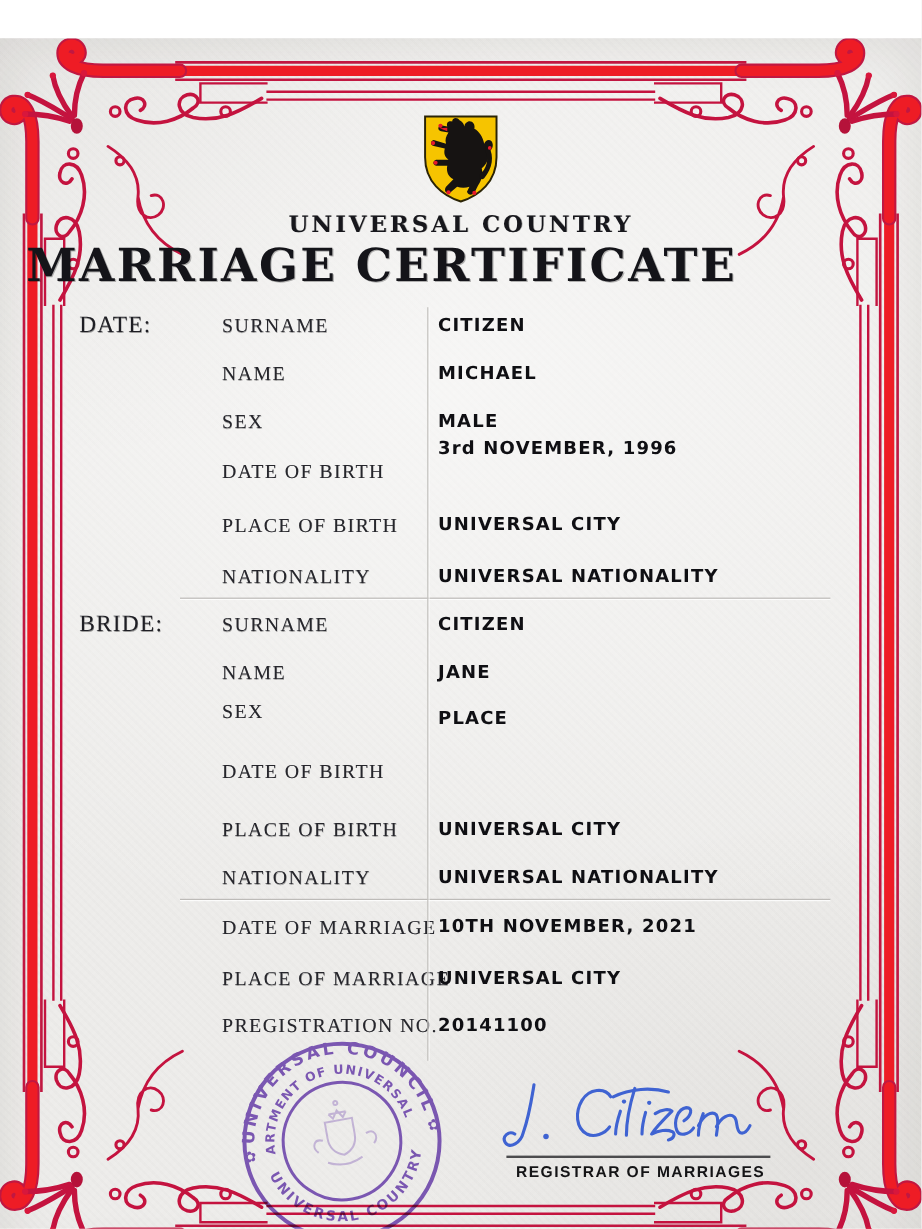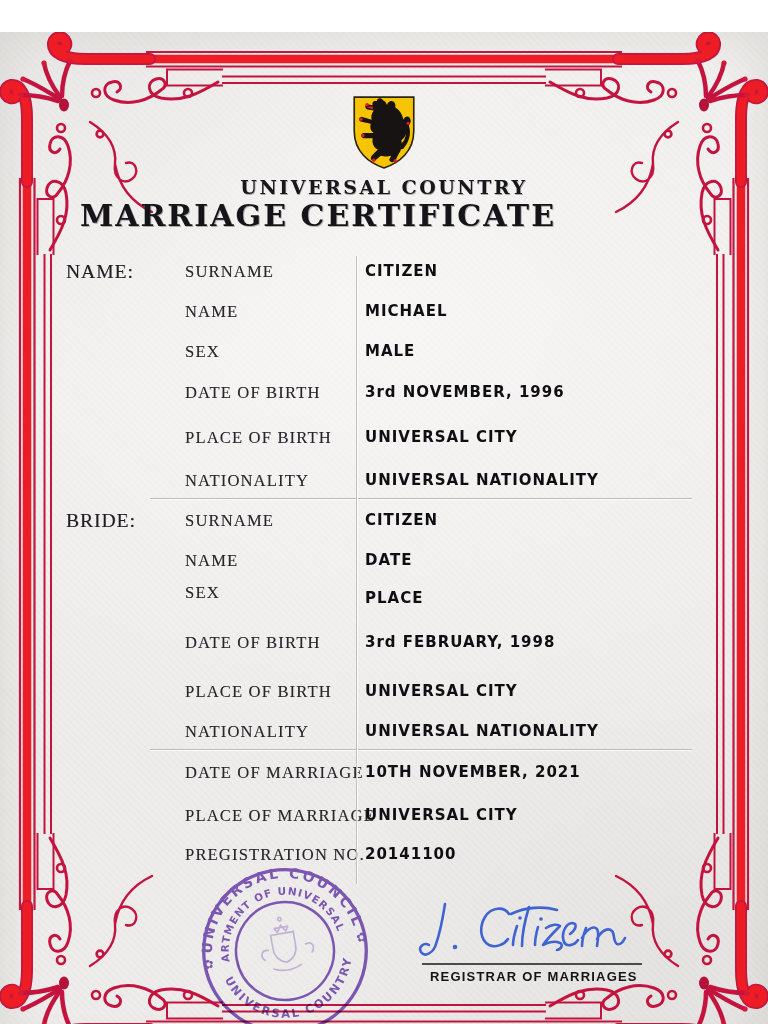--- a/index.html
+++ b/index.html
@@ -29,21 +29,21 @@
   .fan path{stroke:#c4133f;stroke-width:4.5;fill:none;stroke-linecap:round}
   .fan circle{fill:#d8173c;stroke:none}
   .knotfill{fill:#b5123a;stroke:none}
 
   .content{position:absolute;left:0;top:0;width:768px;height:1024px;z-index:2;}
   .emblem{position:absolute;left:351px;top:60px;}
   .country-title{position:absolute;left:0;top:144px;width:768px;text-align:center;
     font-family:"DejaVu Serif", serif;font-weight:700;font-size:19px;letter-spacing:2.5px;
     color:#17171c;text-shadow:.6px .6px 0 rgba(0,0,0,.3);}
   .main-title{position:absolute;left:0;top:166px;width:636px;text-align:center;
-    font-family:"DejaVu Serif", serif;font-weight:700;font-size:30px;letter-spacing:2px;
+    font-family:"DejaVu Serif", serif;font-weight:700;font-size:38px;letter-spacing:2px;
     color:#141419;text-shadow:1px 1px 0 rgba(0,0,0,.28);}
 
   .party-heading{position:absolute;left:66px;font-size:19.5px;letter-spacing:1px;color:#1e1e24;
     font-family:"Liberation Serif", serif;text-shadow:.4px .4px 0 rgba(0,0,0,.35);}
   .row-label{position:absolute;left:185px;font-size:16.5px;letter-spacing:1.2px;color:#26262c;
     font-family:"Liberation Serif", serif;text-shadow:.3px .3px 0 rgba(0,0,0,.3);}
   .row-value{position:absolute;left:365px;font-size:15px;font-weight:700;letter-spacing:1px;
     font-family:"DejaVu Sans", sans-serif;color:#0f0f13;}
 
   .vdivider{position:absolute;left:356px;top:224px;width:1px;height:628px;
@@ -143,47 +143,46 @@
         <circle cx="11.5" cy="42.5" r="1.7"></circle>
           <circle cx="22" cy="66.5" r="1.7"></circle>
         <circle cx="43" cy="67" r="1.7"></circle>
           <circle cx="55.5" cy="30.5" r="1.5"></circle>
       </g>
     </svg>
 
     <div class="country-title">UNIVERSAL COUNTRY</div>
     <div class="main-title">MARRIAGE CERTIFICATE</div>
 
-    <div class="party-heading" style="top:229px">NAME:</div>
+    <div class="party-heading" style="top:229px">DATE:</div>
 
     <div class="row-label" style="top:230px">SURNAME</div>
     <div class="row-value" style="top:230px">CITIZEN</div>
     <div class="row-label" style="top:270px">NAME</div>
     <div class="row-value" style="top:270px">MICHAEL</div>
     <div class="row-label" style="top:310px">SEX</div>
     <div class="row-value" style="top:310px">MALE</div>
     <div class="row-label" style="top:351px">DATE OF BIRTH</div>
-    <div class="row-value" style="top:351px">3rd NOVEMBER, 1996</div>
+    <div class="row-value" style="top:332px">3rd NOVEMBER, 1996</div>
     <div class="row-label" style="top:396px">PLACE OF BIRTH</div>
     <div class="row-value" style="top:396px">UNIVERSAL CITY</div>
     <div class="row-label" style="top:439px">NATIONALITY</div>
     <div class="row-value" style="top:439px">UNIVERSAL NATIONALITY</div>
 
     <div class="hdivider" style="top:466px"></div>
 
     <div class="party-heading" style="top:478px">BRIDE:</div>
 
     <div class="row-label" style="top:479px">SURNAME</div>
     <div class="row-value" style="top:479px">CITIZEN</div>
     <div class="row-label" style="top:519px">NAME</div>
-    <div class="row-value" style="top:519px">DATE</div>
+    <div class="row-value" style="top:519px">JANE</div>
     <div class="row-label" style="top:551px">SEX</div>
     <div class="row-value" style="top:557px">PLACE</div>
     <div class="row-label" style="top:601px">DATE OF BIRTH</div>
-    <div class="row-value" style="top:601px">3rd FEBRUARY, 1998</div>
     <div class="row-label" style="top:650px">PLACE OF BIRTH</div>
     <div class="row-value" style="top:650px">UNIVERSAL CITY</div>
     <div class="row-label" style="top:690px">NATIONALITY</div>
     <div class="row-value" style="top:690px">UNIVERSAL NATIONALITY</div>
 
     <div class="hdivider" style="top:717px"></div>
 
     <div class="row-label" style="top:731px">DATE OF MARRIAGE</div>
     <div class="row-value" style="top:731px">10TH NOVEMBER, 2021</div>
     <div class="row-label" style="top:774px">PLACE OF MARRIAGE</div>

